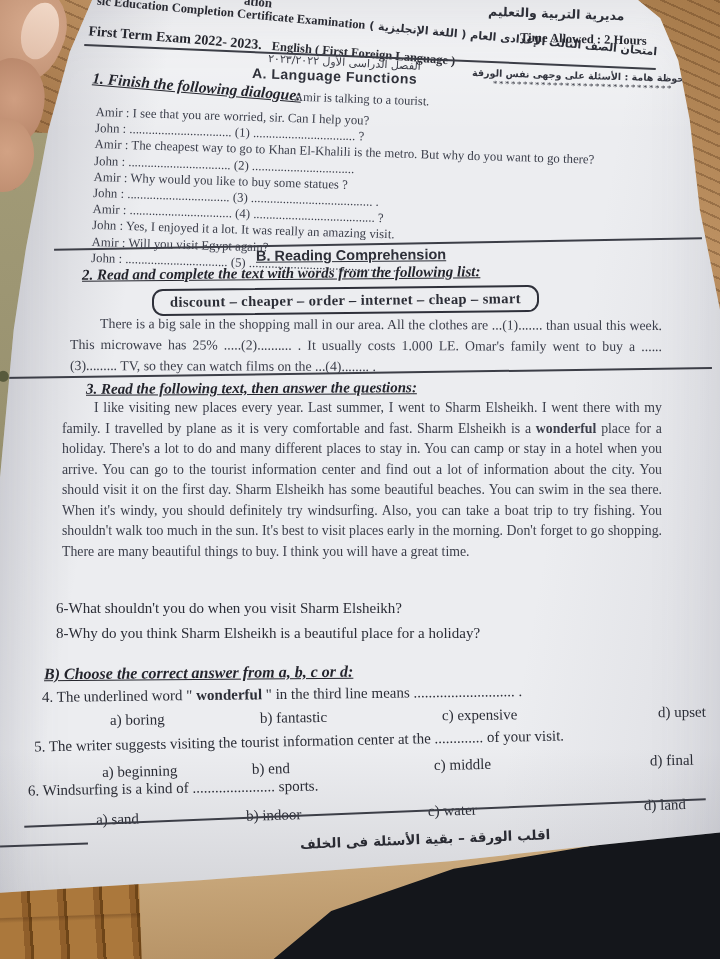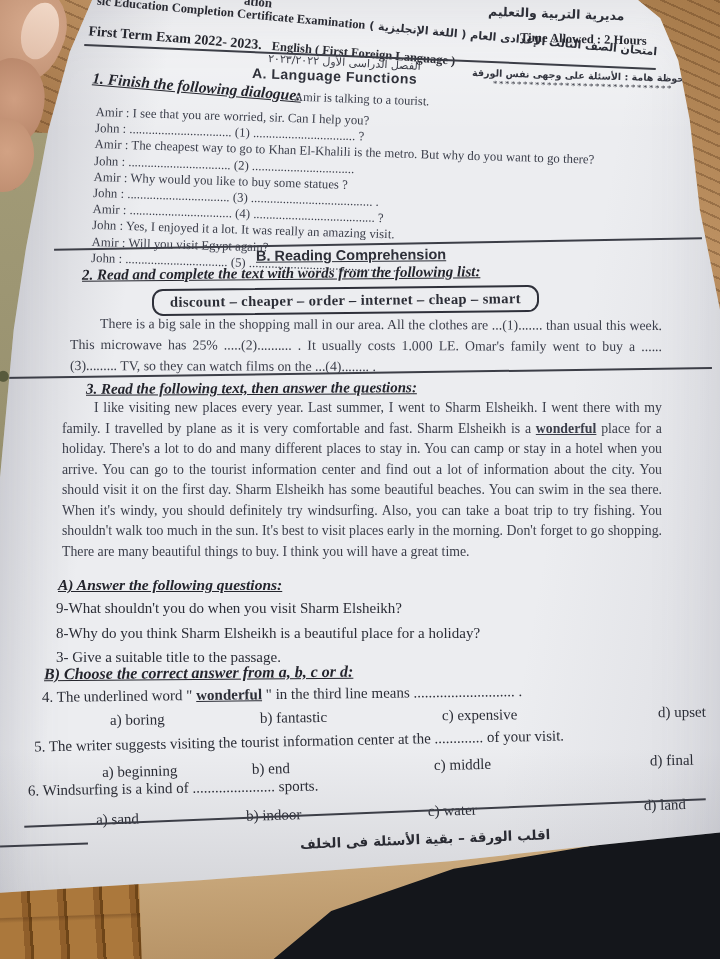--- a/index.html
+++ b/index.html
@@ -48,21 +48,21 @@
       linear-gradient(to bottom, rgba(255,255,255,.45), rgba(0,0,0,0) 14%, rgba(0,0,0,0) 78%, rgba(115,115,125,.28)),
       #ecedf0;
     box-shadow:inset 0 0 70px rgba(90,90,105,.18);}
   .abs{position:absolute;}
   .rule{position:absolute;height:2px;background:#3c3e47;}
   .ar{font-family:"DejaVu Sans",sans-serif;direction:rtl;}
   .bold{font-weight:bold;}
   .bi-u{font-weight:bold;font-style:italic;text-decoration:underline;color:#24252d;}
   .sans{font-family:"Liberation Sans",sans-serif;font-weight:bold;color:#2e3039;}
   .typed{color:#3b3e4a;}
-  .uword{font-weight:bold;text-decoration:underline;}
+  .uword{font-weight:bold;}
   .dlg-line{line-height:16.2px;font-size:12.8px;white-space:nowrap;}
   .opt-row{display:grid;grid-template-columns:150px 182px 216px auto;padding-left:68px;
            font-size:15px;color:#2b2d36;}
   .wordbox{border:2px solid #2e303a;border-radius:11px;padding:3px 16px;font-weight:bold;
            font-size:14.5px;color:#2b2d36;letter-spacing:.4px;white-space:nowrap;}
 </style>
 </head>
 <body>
 
 <div class="scene">
@@ -126,25 +126,23 @@
     <div class="abs bi-u" style="left:82px;top:265px;font-size:15px;transform:rotate(-0.5deg);">2. Read and complete the text with words from the following list:</div>
     <div class="abs wordbox" style="left:152px;top:287px;transform:rotate(-0.6deg);">discount  –  cheaper  –  order  –  internet  –  cheap  –  smart</div>
     <div class="abs typed" style="left:70px;top:314px;width:592px;font-size:13.8px;line-height:21px;
          text-align:justify;text-indent:30px;transform:rotate(0.2deg);">There is a big sale in the shopping mall in our area. All the clothes are ...(1)....... than usual this week. This microwave has 25% .....(2).......... . It usually costs 1.000 LE. Omar's family went to buy a ......(3)......... TV, so they can watch films on the ...(4)........ .</div>
 
     <div class="rule" style="left:0;top:372px;width:712px;transform:rotate(-0.8deg);"></div>
     <div class="abs bi-u" style="left:86px;top:380px;font-size:15px;transform:rotate(-0.3deg);">3. Read the following text, then answer the questions:</div>
     <div class="abs typed" style="left:62px;top:398px;width:600px;font-size:13.8px;line-height:20.5px;
          text-align:justify;text-indent:32px;"><span>I like visiting new places every year. Last summer, I went to Sharm Elsheikh. I went there with my family. I travelled by plane as it is very comfortable and fast. Sharm Elsheikh is a </span><span class="uword">wonderful</span><span> place for a holiday. There's a lot to do and many different places to stay in. You can camp or stay in a hotel when you arrive. You can go to the tourist information center and find out a lot of information about the city. You should visit it on the first day. Sharm Elsheikh has some beautiful beaches. You can swim in the sea there. When it's windy, you should definitely try windsurfing. Also, you can take a boat trip to try fishing. You shouldn't walk too much in the sun. It's best to visit places early in the morning. Don't forget to go shopping. There are  many beautiful things to buy. I think you will have a great time.</span></div>
 
-    <div class="abs bi-u" style="left:58px;top:576px;font-size:15.5px;">A) Answer the following questions:</div>
     <div class="abs" style="left:56px;top:596px;font-size:15px;line-height:24.5px;color:#2b2d36;">
-      <div>9-What shouldn't you do when you visit Sharm Elsheikh?</div>
+      <div>6-What shouldn't you do when you visit Sharm Elsheikh?</div>
       <div>8-Why do you think Sharm Elsheikh is a beautiful place for a holiday?</div>
-      <div>3- Give a suitable title to the passage.</div>
     </div>
 
     <div class="abs bi-u" style="left:44px;top:664px;font-size:16px;transform:rotate(-0.5deg);">B) Choose the correct answer from a, b, c or d:</div>
 
     <div class="abs" style="left:42px;top:686px;font-size:15px;color:#2b2d36;transform:rotate(-0.7deg);white-space:nowrap;"><span>4. The underlined word " </span><span class="uword">wonderful</span><span> " in the third  line means ........................... .</span></div>
     <div class="abs opt-row" style="left:42px;top:708px;width:640px;transform:rotate(-0.8deg);">
       <span>a) boring</span>
       <span>b) fantastic</span>
       <span>c) expensive</span>
       <span>d) upset</span>

